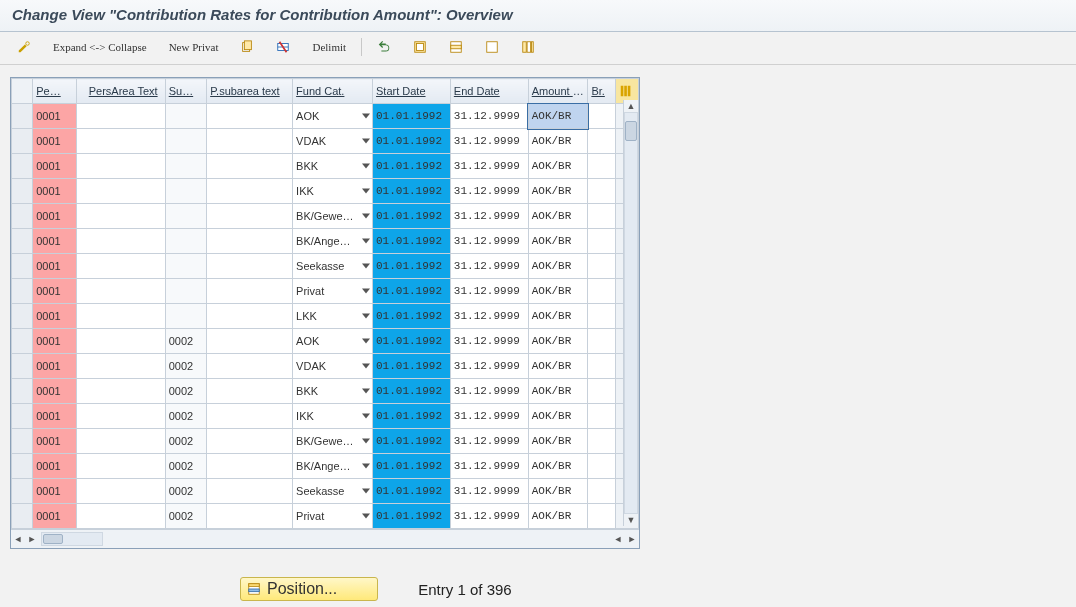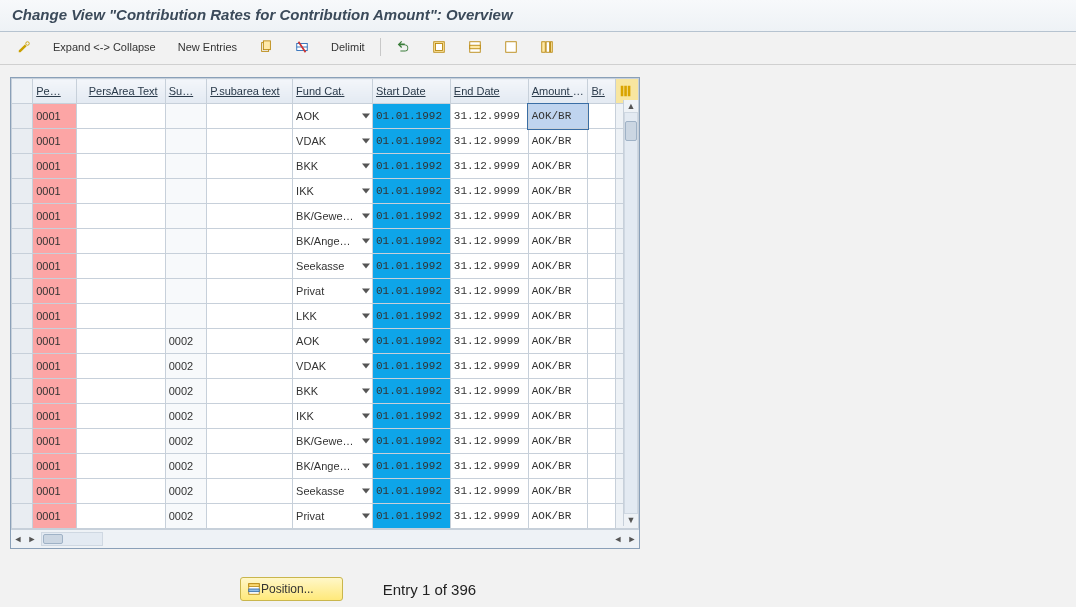--- a/index.html
+++ b/index.html
@@ -44,21 +44,21 @@
     justify-content: center;
     min-width: 22px;
     height: 20px;
     padding: 0 4px;
     border: 1px solid transparent;
     border-radius: 3px;
     background: transparent;
     cursor: pointer;
     font-size: 11px;
   }
-  .tb-btn.text { padding: 0 8px; }
+  .tb-btn.text { padding: 0 8px; font-family: Liberation Serif, serif; }
   .tb-sep {
     width: 1px;
     height: 18px;
     background: #c8c8c8;
     margin: 0 2px;
   }
   .watermark {
     position: absolute;
     left: 240px; top: 40px;
     font-size: 22px;
@@ -199,28 +199,28 @@
   .hscroll .spacer { flex:1; }
 
   
   .footer {
     display:flex;
     align-items:center;
     gap:40px;
     margin: 28px 10px 10px 240px;
   }
   .position-btn {
-    display:inline-flex;align-items:center;
+    display:inline-flex;align-items:center;gap:6px;
     height:22px;
-    padding:0 28px 0 6px;
+    padding:0 40px 0 6px;
     background:linear-gradient(#fff7c8,#ffe97a);
     border:1px solid #c9b64d;
     border-radius:3px;
     cursor:pointer;
-    font-size:12px;
+    font-size:16px;
   }
   .entry-text { font-size:15px; color:#222; }
 
   
   svg.icon { width:14px; height:14px; display:block; }
 </style>
 </head>
 <body>
 
 <div class="page">
@@ -233,21 +233,21 @@
   <div class="toolbar">
     <span class="tb-btn">
       <span>
         <svg class="icon" viewBox="0 0 16 16">
             <path d="M2 12l7-7 2 2-7 7H2v-2z" fill="#caa000"></path>
             <circle cx="12" cy="4" r="2" fill="none" stroke="#caa000"></circle>
           </svg>
       </span>
     </span>
     <span class="tb-btn text">Expand &lt;-&gt; Collapse</span>
-    <span class="tb-btn text">New Entries</span>
+    <span class="tb-btn text">New Privat</span>
     <span class="tb-btn">
       <span>
         <svg class="icon" viewBox="0 0 16 16">
             <rect x="3" y="3" width="8" height="10" fill="none" stroke="#b8860b"></rect>
             <rect x="5" y="1" width="8" height="10" fill="#ffe9a8" stroke="#b8860b"></rect>
           </svg>
       </span>
     </span>
     <span class="tb-btn">
       <span>

